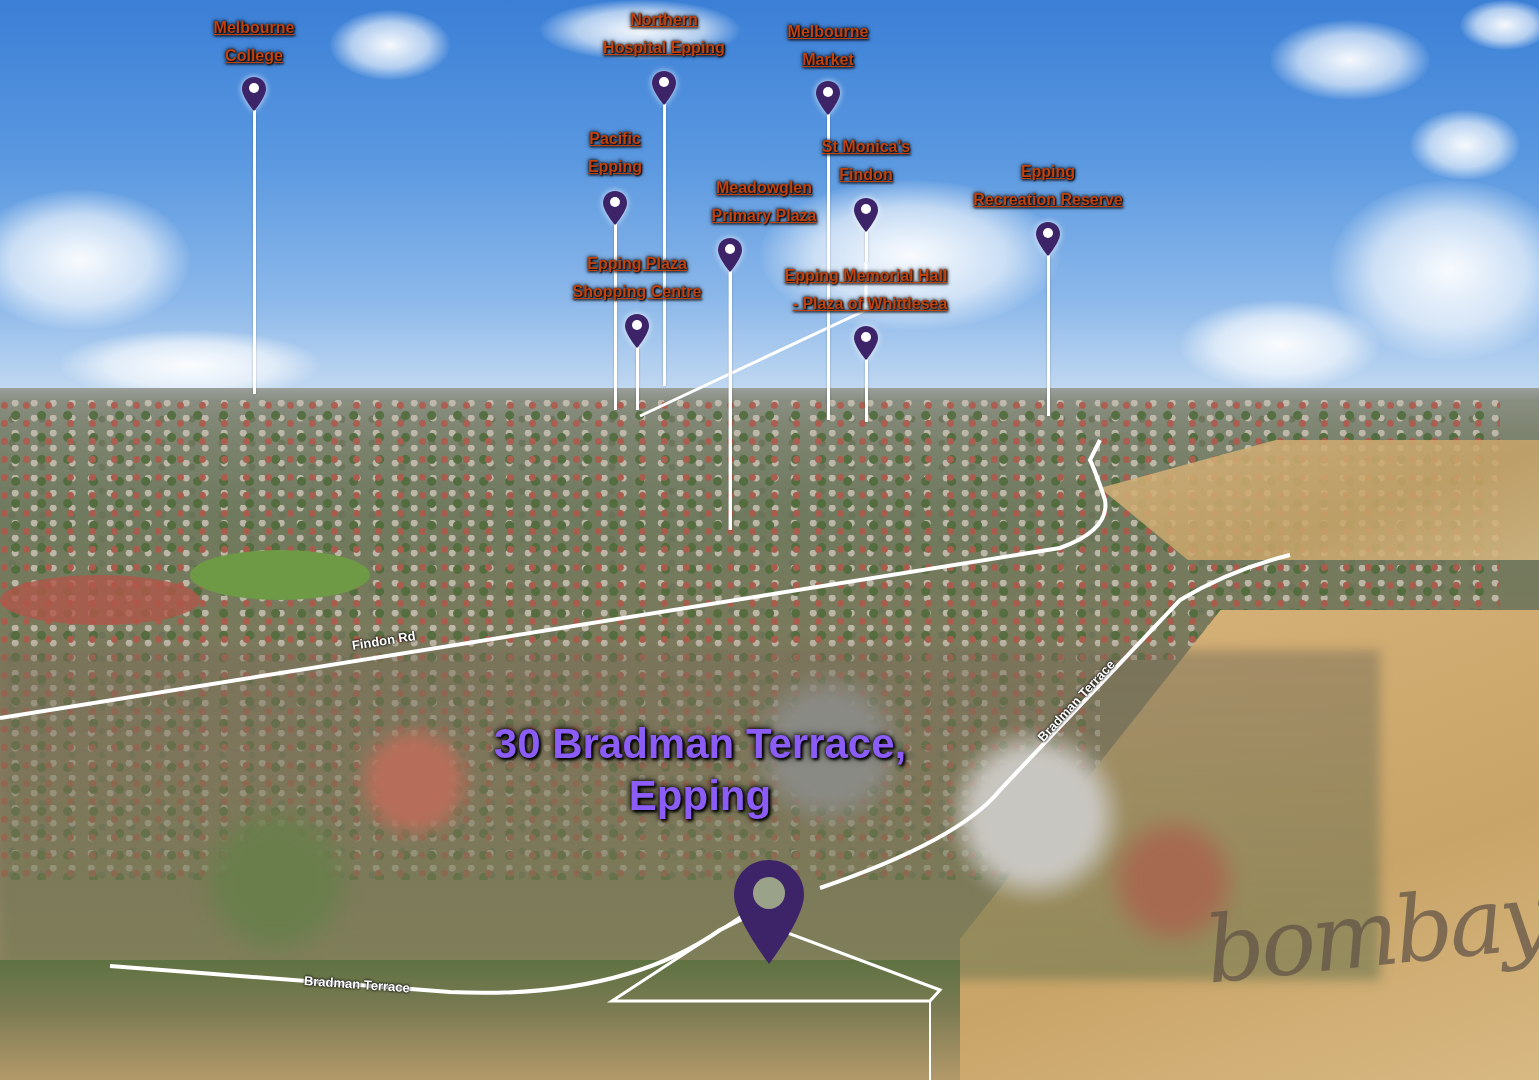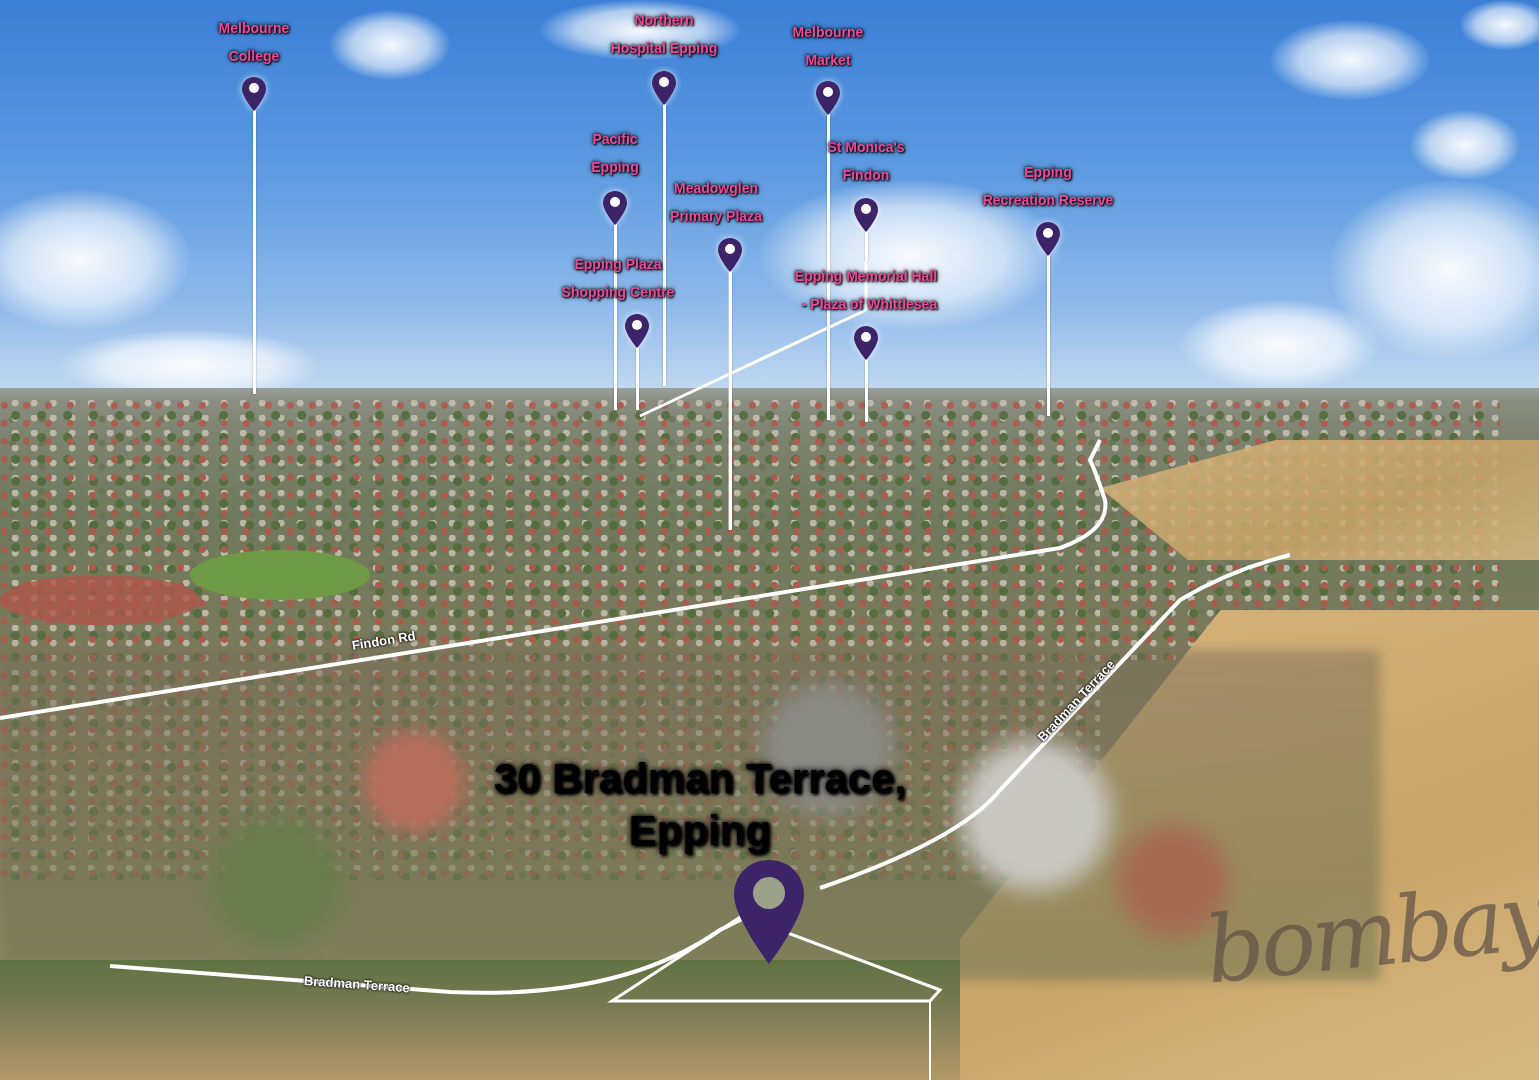--- a/index.html
+++ b/index.html
@@ -15,25 +15,25 @@
       radial-gradient(circle at 20% 30%,#b4574a 0 3px,transparent 4px),
       radial-gradient(circle at 60% 70%,#4f6b3a 0 4px,transparent 5px),
       radial-gradient(circle at 80% 20%,#c9c1b3 0 3px,transparent 4px),
       radial-gradient(circle at 40% 80%,#6b7359 0 3px,transparent 4px);
     background-size:22px 18px,26px 22px,19px 15px,30px 24px;opacity:.85;}
   .field{position:absolute;background:linear-gradient(160deg,#d6b37a,#c9a468 60%,#d8b982);}
   .oval{position:absolute;border-radius:50%;}
   .blur-zone{position:absolute;filter:blur(6px);}
   .road-svg{position:absolute;left:0;top:0;width:1539px;height:1080px;pointer-events:none;}
   .poi{position:absolute;transform:translateX(-50%);text-align:center;}
-  .poi-label{color:#ec4899;font-weight:700;font-size:14px;line-height:28px;white-space:nowrap;
-    text-shadow:0 0 3px #000,0 0 5px rgba(0,0,0,.8),1px 1px 2px #000;}
+  .poi-label{color:#c2410c;font-weight:700;font-size:16px;line-height:28px;white-space:nowrap;
+    text-shadow:0 0 3px #000,0 0 5px rgba(0,0,0,.8),1px 1px 2px #000;text-decoration:underline;}
   .pin{position:absolute;}
   .stem{position:absolute;width:3px;background:#fff;box-shadow:0 0 2px rgba(0,0,0,.3);}
-  .title{position:absolute;left:0;top:753px;width:1400px;text-align:center;color:#000000;font-weight:700;font-size:42px;line-height:52px;
+  .title{position:absolute;left:0;top:718px;width:1400px;text-align:center;color:#8b5cf6;font-weight:700;font-size:42px;line-height:52px;
     text-shadow:0 0 4px #000,0 0 8px rgba(0,0,0,.7),2px 2px 3px #000;}
   .title .l1{display:block;margin-left:0;}
   .road-label{position:absolute;color:#fff;font-weight:700;font-size:13px;white-space:nowrap;
     text-shadow:0 0 2px #000,0 0 3px #000;transform-origin:left center;}
   .watermark{position:absolute;left:1205px;top:880px;font-family:"DejaVu Serif",serif;font-style:italic;font-size:92px;color:rgba(95,82,70,.72);
     transform:rotate(-6deg);letter-spacing:-4px;}
 </style>
 </head>
 <body>
 
@@ -108,21 +108,21 @@
       </svg>
       <div class="poi" style="left: 615px; top: 125px;">
         <div class="poi-label">Pacific</div>
         <div class="poi-label">Epping</div>
       </div>
       <div class="stem" style="left: 614px; top: 224px; height: 186px;"></div>
       <svg class="pin" viewBox="0 0 26 36" style="left: 602px; top: 190px; width: 26px; height: 36px; filter: drop-shadow(rgba(255, 255, 255, 0.8) 0px 0px 3px);">
         <path d="M13,1 C6,1 1,6 1,13 C1,21 13,35 13,35 C13,35 25,21 25,13 C25,6 20,1 13,1 Z" fill="#3d2469"></path>
         <circle cx="13" cy="12" r="5" fill="#fff"></circle>
       </svg>
-      <div class="poi" style="left: 716px; top: 174px;">
+      <div class="poi" style="left: 764px; top: 174px;">
         <div class="poi-label">Meadowglen</div>
         <div class="poi-label">Primary Plaza</div>
       </div>
       <div class="stem" style="left: 729px; top: 271px; height: 259px;"></div>
       <svg class="pin" viewBox="0 0 26 36" style="left: 717px; top: 237px; width: 26px; height: 36px; filter: drop-shadow(rgba(255, 255, 255, 0.8) 0px 0px 3px);">
         <path d="M13,1 C6,1 1,6 1,13 C1,21 13,35 13,35 C13,35 25,21 25,13 C25,6 20,1 13,1 Z" fill="#3d2469"></path>
         <circle cx="13" cy="12" r="5" fill="#fff"></circle>
       </svg>
       <div class="poi" style="left: 866px; top: 133px;">
         <div class="poi-label">St Monica's</div>
@@ -135,21 +135,21 @@
       </svg>
       <div class="poi" style="left: 1048px; top: 158px;">
         <div class="poi-label">Epping</div>
         <div class="poi-label">Recreation Reserve</div>
       </div>
       <div class="stem" style="left: 1047px; top: 255px; height: 161px;"></div>
       <svg class="pin" viewBox="0 0 26 36" style="left: 1035px; top: 221px; width: 26px; height: 36px; filter: drop-shadow(rgba(255, 255, 255, 0.8) 0px 0px 3px);">
         <path d="M13,1 C6,1 1,6 1,13 C1,21 13,35 13,35 C13,35 25,21 25,13 C25,6 20,1 13,1 Z" fill="#3d2469"></path>
         <circle cx="13" cy="12" r="5" fill="#fff"></circle>
       </svg>
-      <div class="poi" style="left: 618px; top: 250px;">
+      <div class="poi" style="left: 637px; top: 250px;">
         <div class="poi-label">Epping Plaza</div>
         <div class="poi-label">Shopping Centre</div>
       </div>
       <div class="stem" style="left: 636px; top: 347px; height: 63px;"></div>
       <svg class="pin" viewBox="0 0 26 36" style="left: 624px; top: 313px; width: 26px; height: 36px; filter: drop-shadow(rgba(255, 255, 255, 0.8) 0px 0px 3px);">
         <path d="M13,1 C6,1 1,6 1,13 C1,21 13,35 13,35 C13,35 25,21 25,13 C25,6 20,1 13,1 Z" fill="#3d2469"></path>
         <circle cx="13" cy="12" r="5" fill="#fff"></circle>
       </svg>
       <div class="poi" style="left: 866px; top: 262px; text-align: right;">
         <div class="poi-label">Epping Memorial Hall</div>

